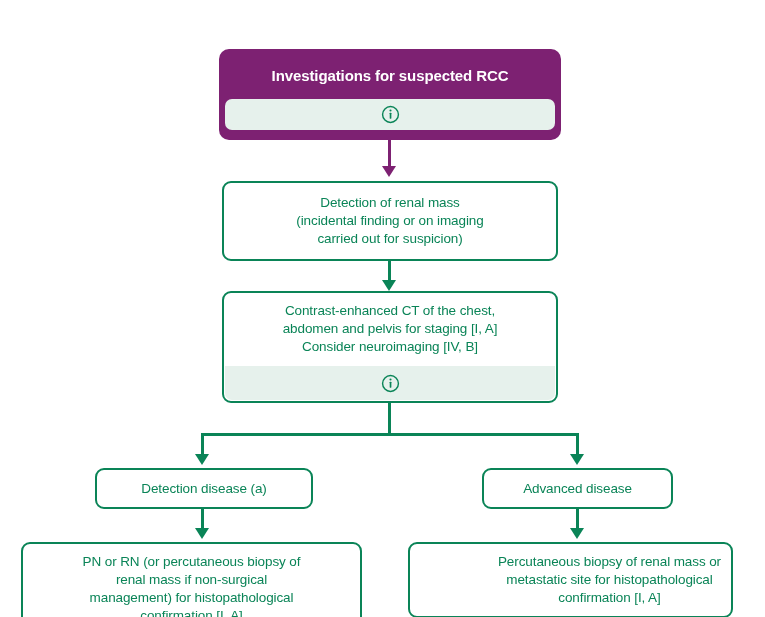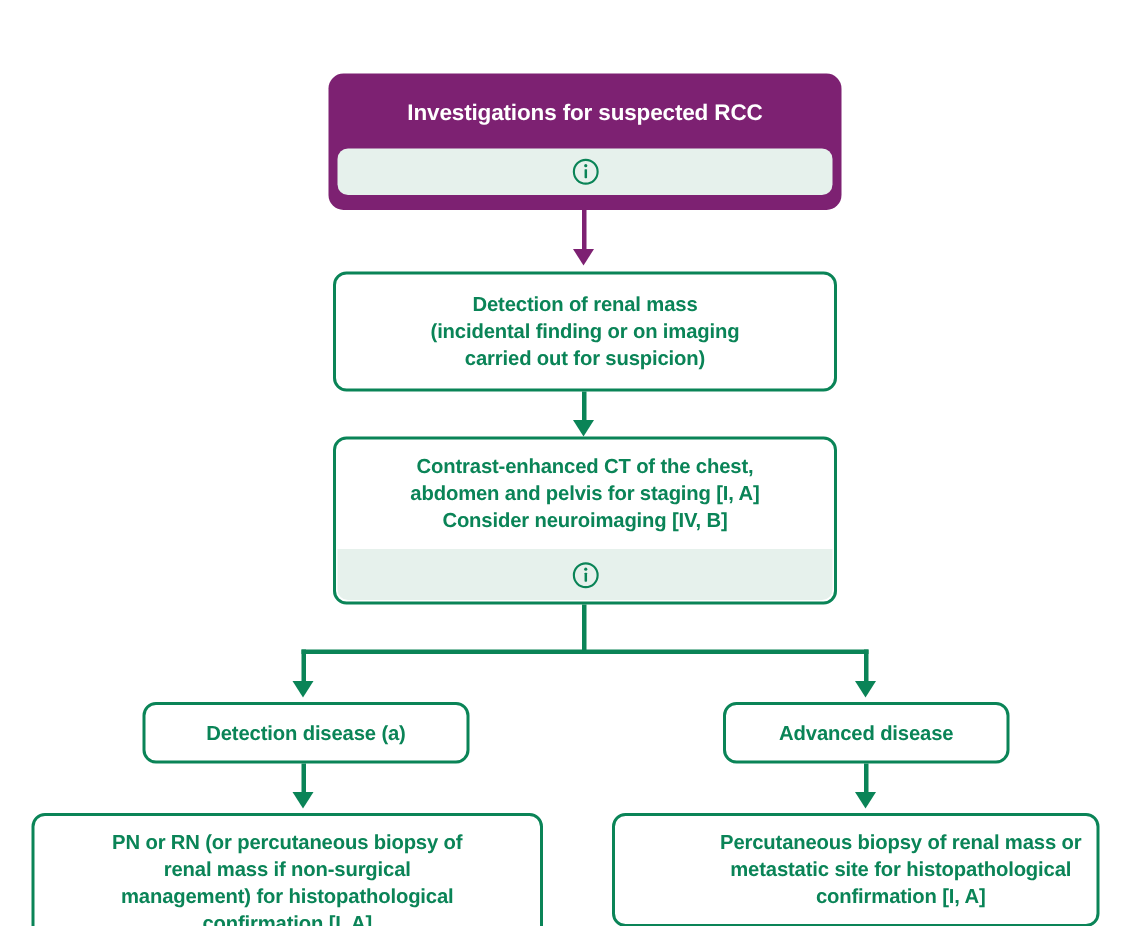--- a/index.html
+++ b/index.html
@@ -26,21 +26,21 @@
     border: 2.5px solid #0a8457;
     border-radius: 9px;
     background: #ffffff;
     display: flex;
     flex-direction: column;
     align-items: stretch;
     justify-content: center;
   }
   .node-text {
     color: #0a8457;
-    font-weight: bold;
+    font-weight: normal;
     font-size: 13.5px;
     line-height: 18px;
     text-align: center;
     padding: 7px 10px;
     letter-spacing: -0.1px;
     white-space: pre-line;
   }
 
   
   .header-node {

